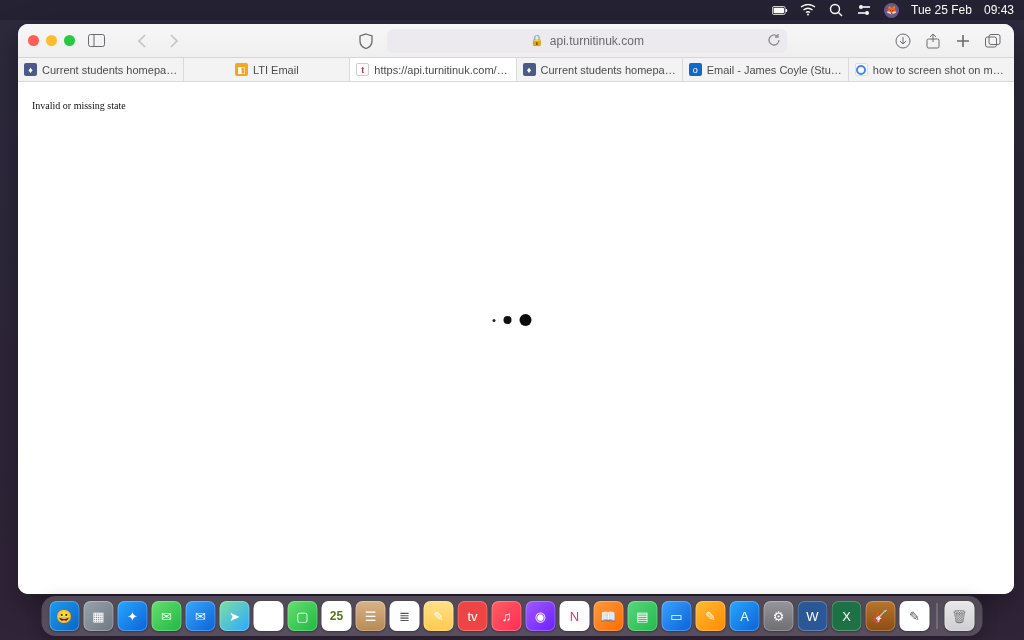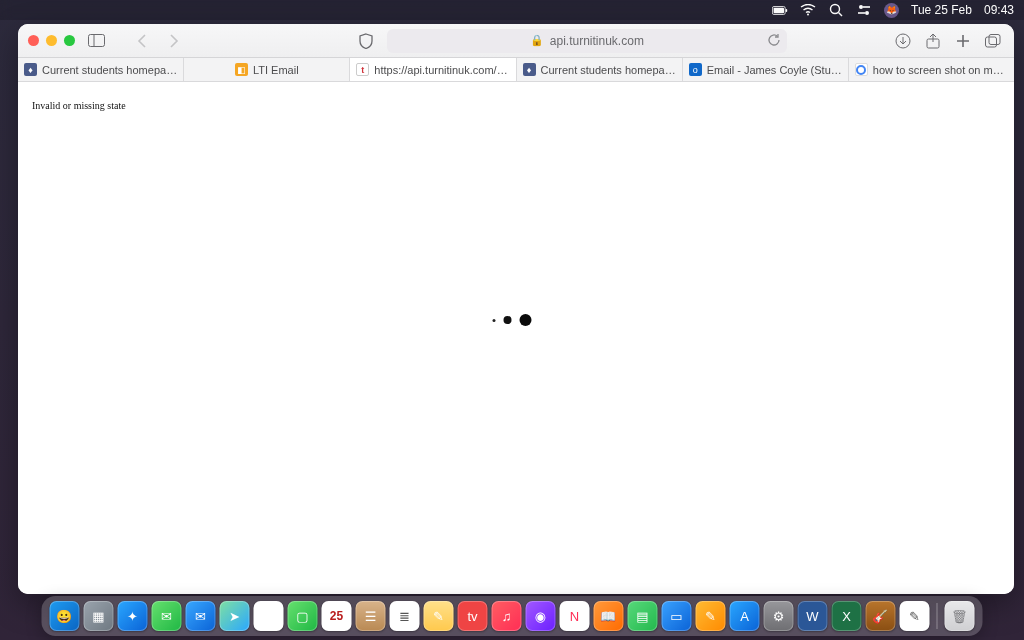--- a/index.html
+++ b/index.html
@@ -215,21 +215,21 @@
 
 <div class="dock" id="dock">
     <div class="app" style="background: linear-gradient(135deg, rgb(30, 155, 240), rgb(10, 100, 194));">😀</div>
     <div class="app" style="background: linear-gradient(135deg, rgb(154, 163, 173), rgb(110, 120, 129));">▦</div>
     <div class="app" style="background: linear-gradient(135deg, rgb(42, 167, 255), rgb(10, 98, 214));">✦</div>
     <div class="app" style="background: linear-gradient(135deg, rgb(102, 224, 110), rgb(31, 183, 68));">✉</div>
     <div class="app" style="background: linear-gradient(135deg, rgb(57, 168, 255), rgb(10, 98, 214));">✉</div>
     <div class="app" style="background: linear-gradient(135deg, rgb(126, 224, 162), rgb(42, 167, 255));">➤</div>
     <div class="app" style="background: rgb(255, 255, 255);">✿</div>
     <div class="app" style="background: linear-gradient(135deg, rgb(102, 224, 110), rgb(31, 183, 68));">▢</div>
-    <div class="app" style="background: rgb(255, 255, 255); color: #b91c1c; font-size: 12px; font-weight: 600;">25</div>
+    <div class="app" style="background: rgb(255, 255, 255); color: #4d7c0f; font-size: 12px; font-weight: 600;">25</div>
     <div class="app" style="background: linear-gradient(rgb(216, 179, 138), rgb(185, 137, 83));">☰</div>
     <div class="app" style="background: rgb(255, 255, 255); color: rgb(85, 85, 85);">≣</div>
     <div class="app" style="background: linear-gradient(rgb(255, 224, 138), rgb(255, 201, 77));">✎</div>
     <div class="app" style="background: #ef4444;">tv</div>
     <div class="app" style="background: linear-gradient(135deg, rgb(255, 94, 98), rgb(255, 45, 85));">♫</div>
     <div class="app" style="background: linear-gradient(135deg, rgb(162, 89, 255), rgb(107, 31, 255));">◉</div>
     <div class="app" style="background: rgb(255, 255, 255); color: rgb(255, 45, 85);">N</div>
     <div class="app" style="background: linear-gradient(135deg, rgb(255, 154, 60), rgb(255, 106, 0));">📖</div>
     <div class="app" style="background: linear-gradient(135deg, rgb(87, 217, 122), rgb(35, 184, 77));">▤</div>
     <div class="app" style="background: linear-gradient(135deg, rgb(58, 162, 255), rgb(10, 98, 214));">▭</div>

